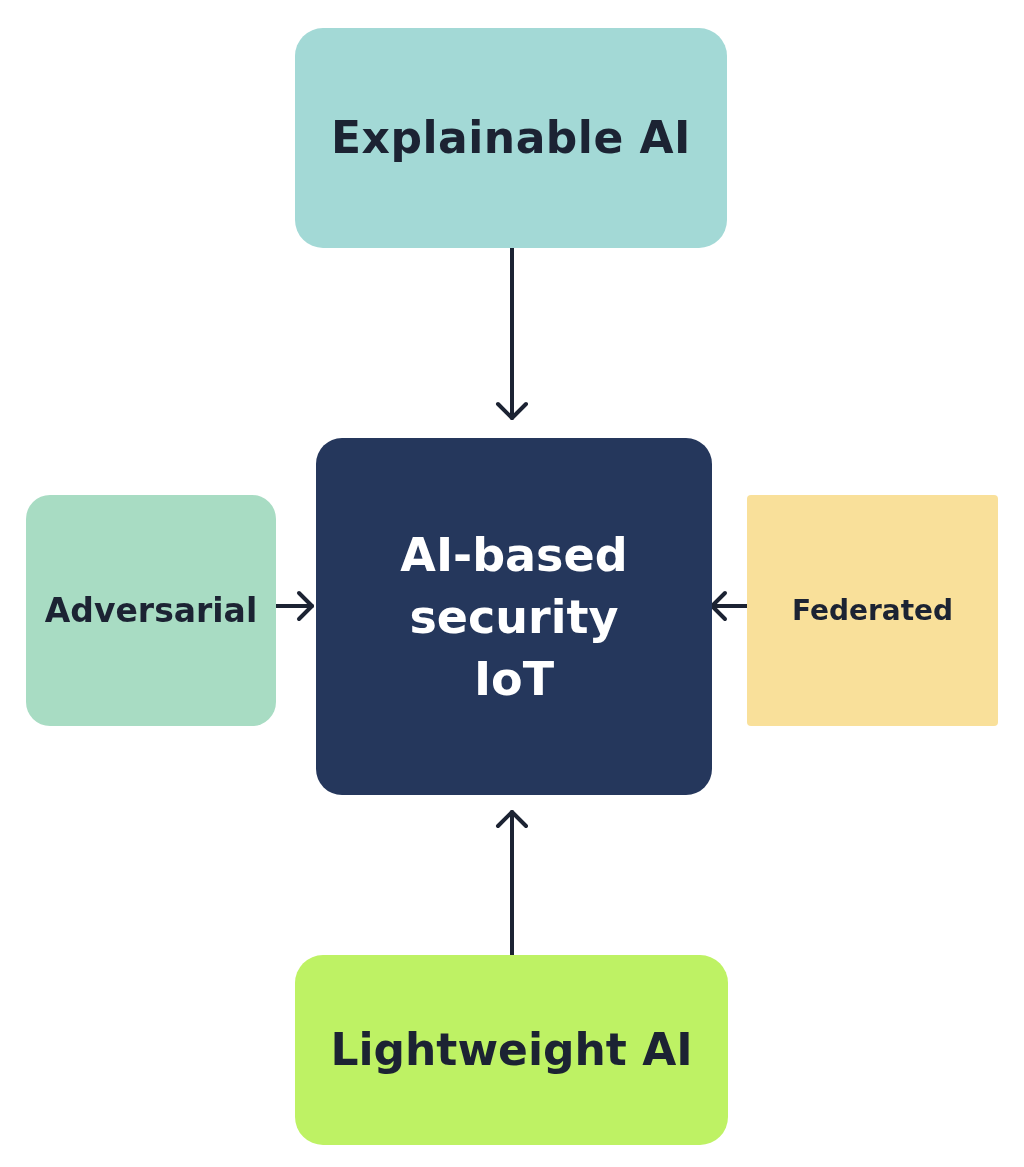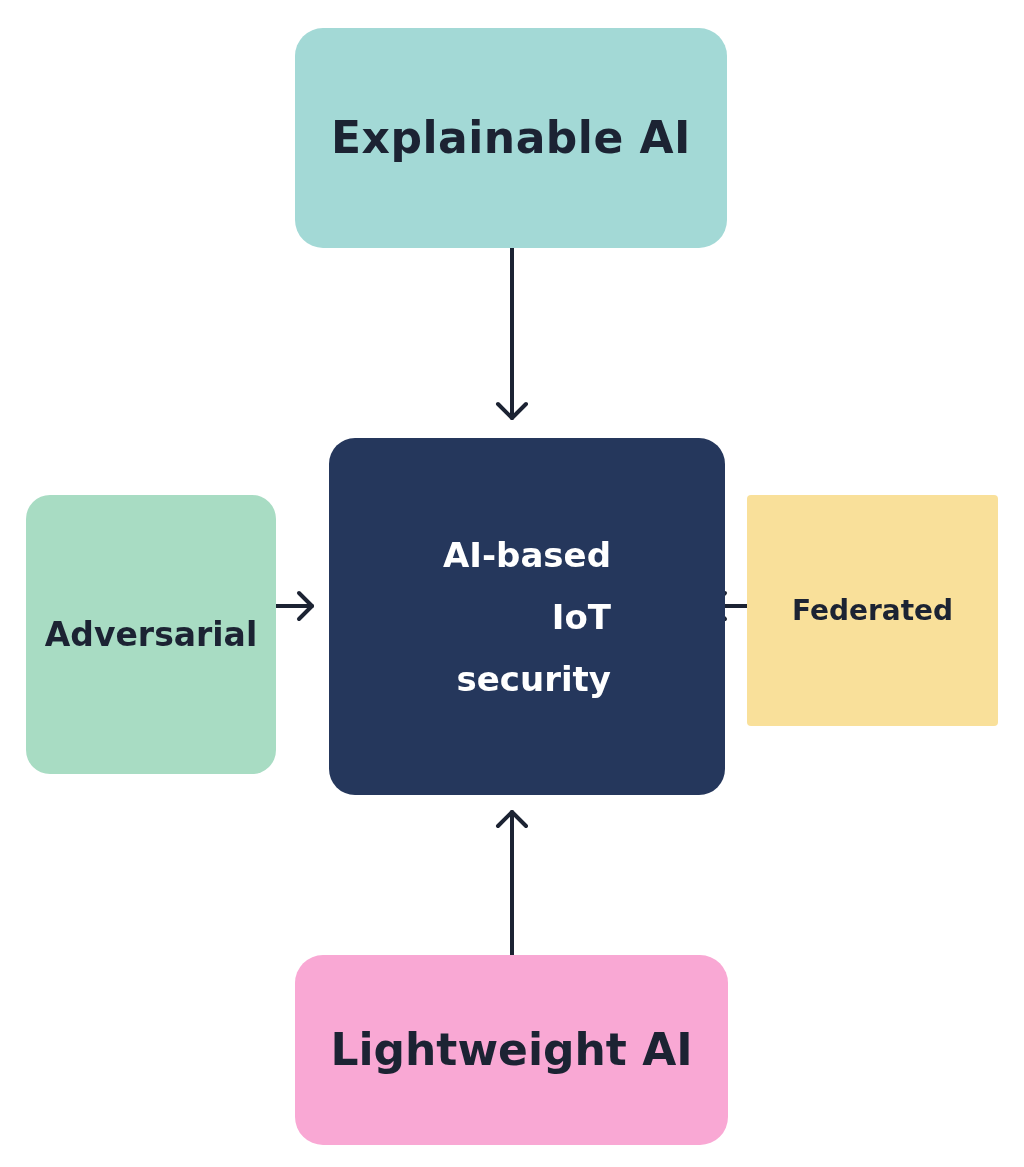--- a/index.html
+++ b/index.html
@@ -1,25 +1,25 @@
 <!DOCTYPE html>
 <html><head>
 <meta charset="utf-8">
 <style>
   html, body { margin: 0; padding: 0; background: #ffffff; }
   body { width: 1024px; height: 1167px; position: relative; overflow: hidden;
          font-family: "DejaVu Sans", "Liberation Sans", sans-serif; }
   .box { position: absolute; display: flex; align-items: center; justify-content: center;
          text-align: center; box-sizing: border-box; color: #1c2333; font-weight: bold; }
-  .box span { display: block; text-align: right; }
+  .box span { display: block; }
   #node-xai { left: 295px; top: 28px; width: 432px; height: 220px; border-radius: 28px;
               font-size: 44px; line-height: 62px; letter-spacing: 0.5px; }
-  #node-center { left: 329px; top: 438px; width: 396px; height: 357px; border-radius: 26px;
-                 color: #ffffff; font-size: 34px; line-height: 62px; }
-  #node-left { left: 26px; top: 495px; width: 250px; height: 279px; border-radius: 24px;
+  #node-center { left: 316px; top: 438px; width: 396px; height: 357px; border-radius: 26px;
+                 color: #ffffff; font-size: 46px; line-height: 62px; }
+  #node-left { left: 26px; top: 495px; width: 250px; height: 231px; border-radius: 24px;
                font-size: 33px; line-height: 46px; }
   #node-right { left: 747px; top: 495px; width: 251px; height: 231px; border-radius: 4px;
                 font-size: 28px; line-height: 46px; }
   #node-bottom { left: 295px; top: 955px; width: 433px; height: 190px; border-radius: 28px;
                  font-size: 44px; line-height: 56px; padding-top: 0px; }
   svg#arrows { position: absolute; left: 0; top: 0; }
 </style>
 </head>
 <body>
 
@@ -46,34 +46,34 @@
 
 <div class="box" id="node-xai" style="background: rgb(163, 217, 214); color: rgb(28, 35, 51);">
   <div>
     <span>Explainable AI</span>
   </div>
 </div>
 
 <div class="box" id="node-center" style="background: rgb(37, 55, 92); color: rgb(255, 255, 255);">
   <div>
     <span>AI-based</span>
+    <span>security</span>
     <span>IoT</span>
-    <span>security</span>
   </div>
 </div>
 
 <div class="box" id="node-left" style="background: rgb(168, 220, 195); color: rgb(28, 35, 51);">
   <div>
     <span>Adversarial</span>
   </div>
 </div>
 
 <div class="box" id="node-right" style="background: rgb(249, 224, 154); color: rgb(28, 35, 51);">
   <div>
     <span>Federated</span>
   </div>
 </div>
 
-<div class="box" id="node-bottom" style="background: #f9a8d4; color: rgb(28, 35, 51);">
+<div class="box" id="node-bottom" style="background: #bef264; color: rgb(28, 35, 51);">
   <div>
     <span>Lightweight AI</span>
   </div>
 </div>
 
 </body></html>

